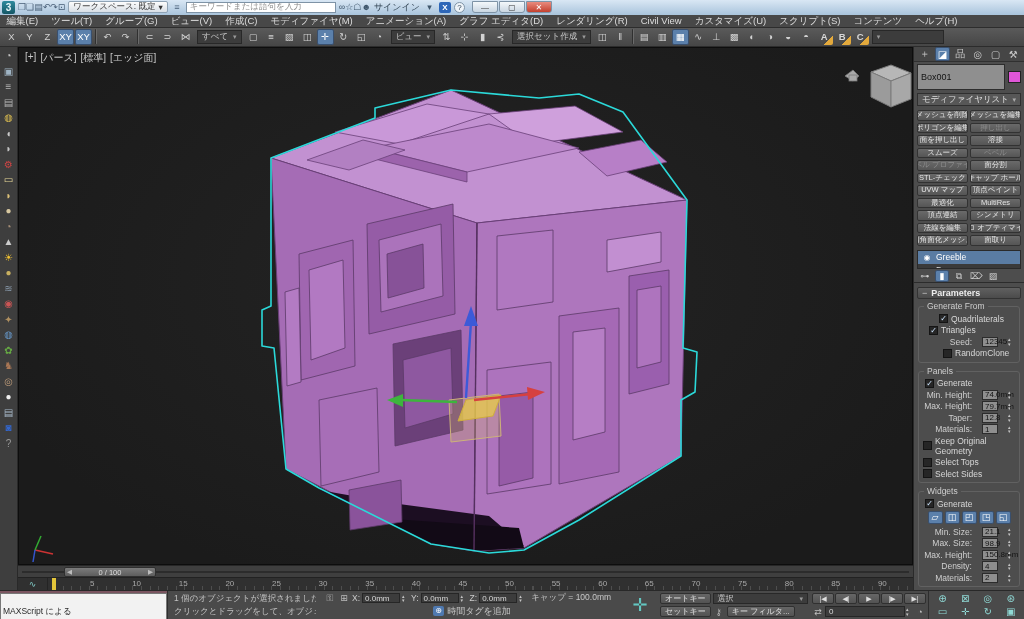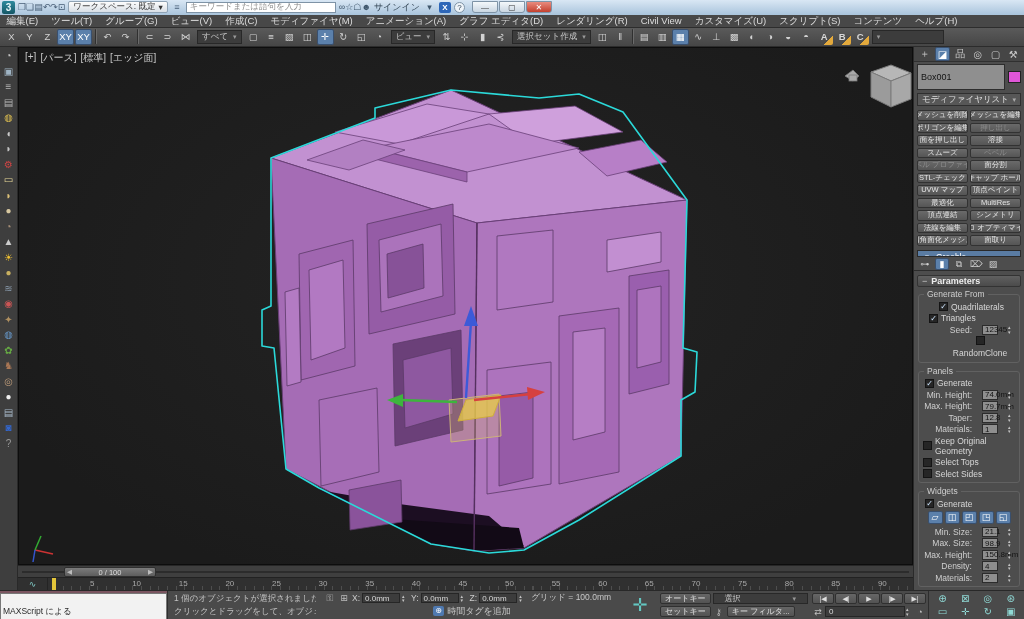--- a/index.html
+++ b/index.html
@@ -150,21 +150,21 @@
   .timetag-line { display:flex; align-items:center; gap:3px; justify-content:center; color:#c8c8c8; }
   .timetag-ico { width:11px; height:10px; background:#4f79b0; border-radius:2px; color:#fff; font-size:8px;
     text-align:center; line-height:10px; }
   .sb-isolate { width:36px; display:flex; align-items:center; justify-content:center; color:#63c7c2;
     font-size:18px; }
   .sb-keys { width:152px; display:flex; flex-direction:column; justify-content:space-around; padding:1px 2px; }
   .keys-line { display:flex; align-items:center; gap:2px; }
   .key-btn { height:11px; background:linear-gradient(#666,#535353); border:1px solid #303030; border-radius:2px;
     color:#e0e0e0; font-size:8px; display:flex; align-items:center; padding:0 4px; white-space:nowrap; }
   .sel-drop { flex:1; height:11px; background:#3c3c3c; border:1px solid #282828; color:#ccc; font-size:8px;
-    display:flex; align-items:center; justify-content:space-between; padding:0 11px; }
+    display:flex; align-items:center; justify-content:space-between; padding:0 4px; }
   .sel-drop::after { content:"▾"; font-size:7px; color:#999; }
   .mini-ico { width:12px; text-align:center; color:#bfbfbf; font-size:9px; }
   .sb-play { width:118px; display:flex; flex-direction:column; justify-content:space-around; padding:1px 2px; }
   .play-line { display:flex; align-items:center; gap:1px; }
   .play-btn { flex:1; height:11px; background:linear-gradient(#666,#535353); border:1px solid #303030;
     border-radius:2px; color:#dedede; font-size:7px; display:flex; align-items:center; justify-content:center; }
   .frame-field { flex:1; height:11px; background:#3c3c3c; border:1px solid #262626; color:#d8d8d8;
     font-size:8px; display:flex; align-items:center; padding:0 3px; }
   .sb-nav { width:96px; display:flex; flex-direction:column; justify-content:space-around; padding:1px 2px;
     border-left:1px solid #2e2e2e; }
@@ -514,21 +514,21 @@
           <span>Triangles</span>
         </div>
         <div class="spin-row">
           <span class="spin-label">Seed:</span>
           <span class="spin-field">12345</span>
           <span class="spin-btns">
               <span>▴</span>
               <span>▾</span>
             </span>
         </div>
-        <div class="check-row" style="margin-left:22px;flex-direction:column;">
+        <div class="check-row" style="margin-left:22px;">
           <span class="checkbox"></span>
           <span>RandomClone</span>
         </div>
       </div>
 
       <div class="group">
         <span class="group-title">Panels</span>
         <div class="check-row" style="margin-left:4px;">
           <span class="checkbox checked"></span>
           <span>Generate</span>
@@ -674,21 +674,21 @@
         <span class="spin-btns">
             <span>▴</span>
             <span>▾</span>
           </span>
         <span class="coord-lab">Z:</span>
         <span class="coord-field">0.0mm</span>
         <span class="spin-btns">
             <span>▴</span>
             <span>▾</span>
           </span>
-        <span class="grid-lab">グリッド = 100.0mm</span>
+        <span class="grid-lab">キャップ = 100.0mm</span>
       </div>
       <div class="timetag-line">
         <span class="timetag-ico">⊕</span>
         <span>時間タグを追加</span>
       </div>
     </div>
     <div class="sb-isolate">✛</div>
     <div class="sb-keys">
       <div class="keys-line">
         <span class="key-btn">オートキー</span>

